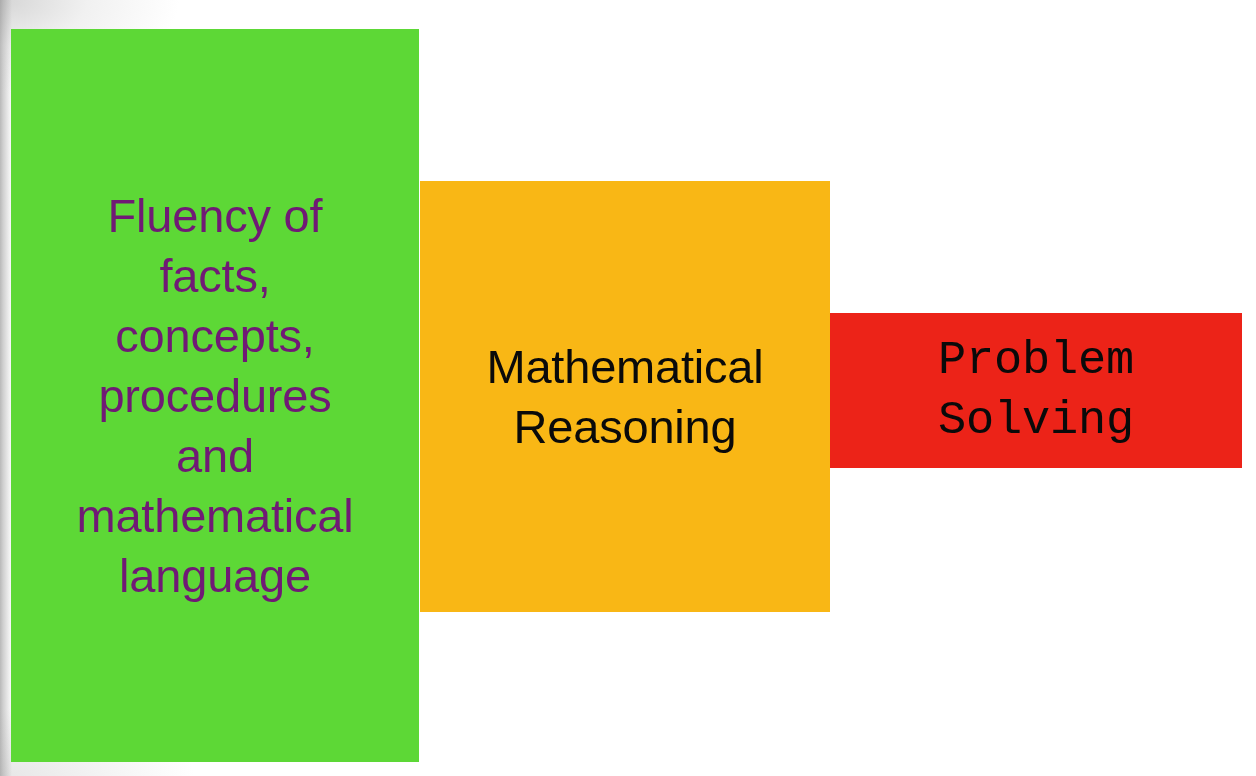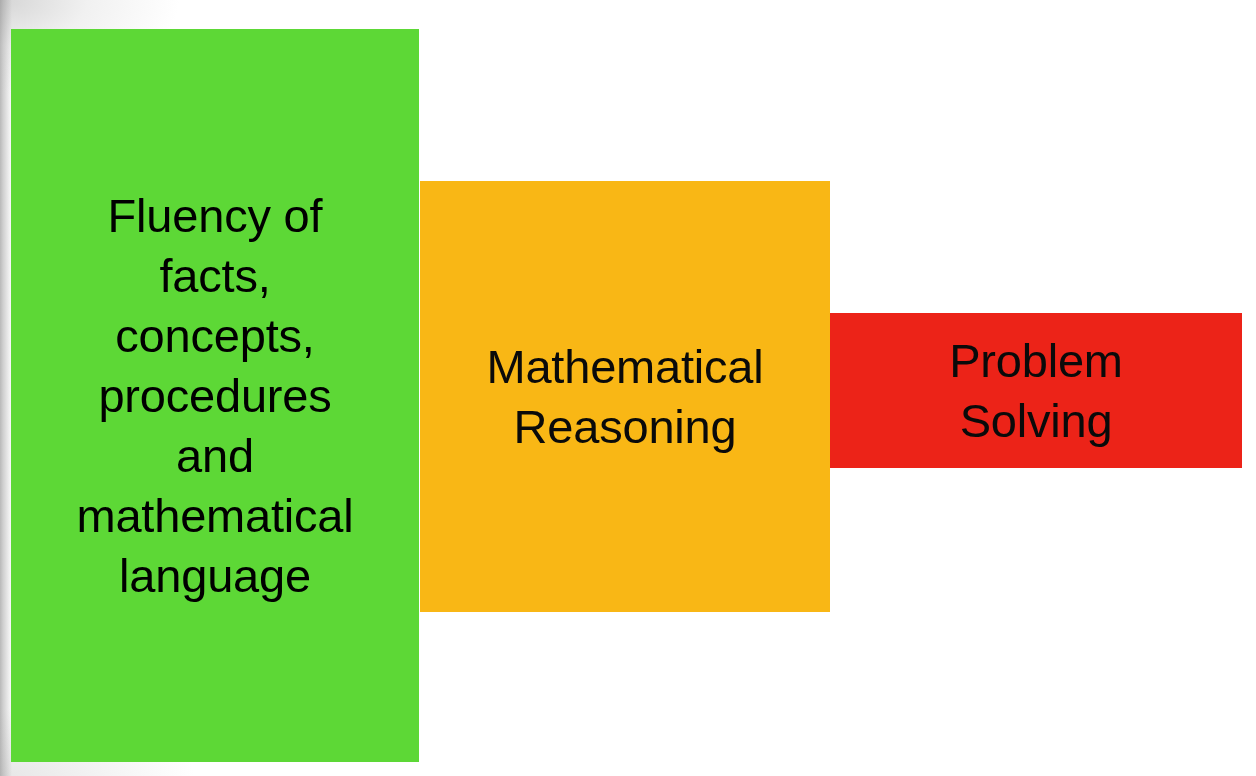--- a/index.html
+++ b/index.html
@@ -74,38 +74,39 @@
     top: 181px;
     width: 410px;
     height: 431px;
   }
   
   #box-problem-solving {
     left: 830px;
     top: 313px;
     width: 412px;
     height: 155px;
+    font-family: Liberation Mono, monospace;
   }
 
   .box-label {
     display: block;
     width: 100%;
     white-space: pre-line;
   }
 </style>
 </head>
 <body>
 
 <div id="canvas" style="background-color: rgb(255, 255, 255);">
 
   <div class="edge-shade-left"></div>
   <div class="edge-shade-corner"></div>
   <div class="edge-shade-bottom"></div>
 
-  <div class="box" id="box-fluency" style="background-color: rgb(93, 216, 54); color: #000000; justify-content: flex-end;">
+  <div class="box" id="box-fluency" style="background-color: rgb(93, 216, 54); color: #701a75; justify-content: flex-end;">
     <span class="box-label">Fluency of
 facts,
 concepts,
 procedures
 and
 mathematical
 language</span>
   </div>
 
   <div class="box" id="box-reasoning" style="background-color: rgb(249, 183, 21);">

